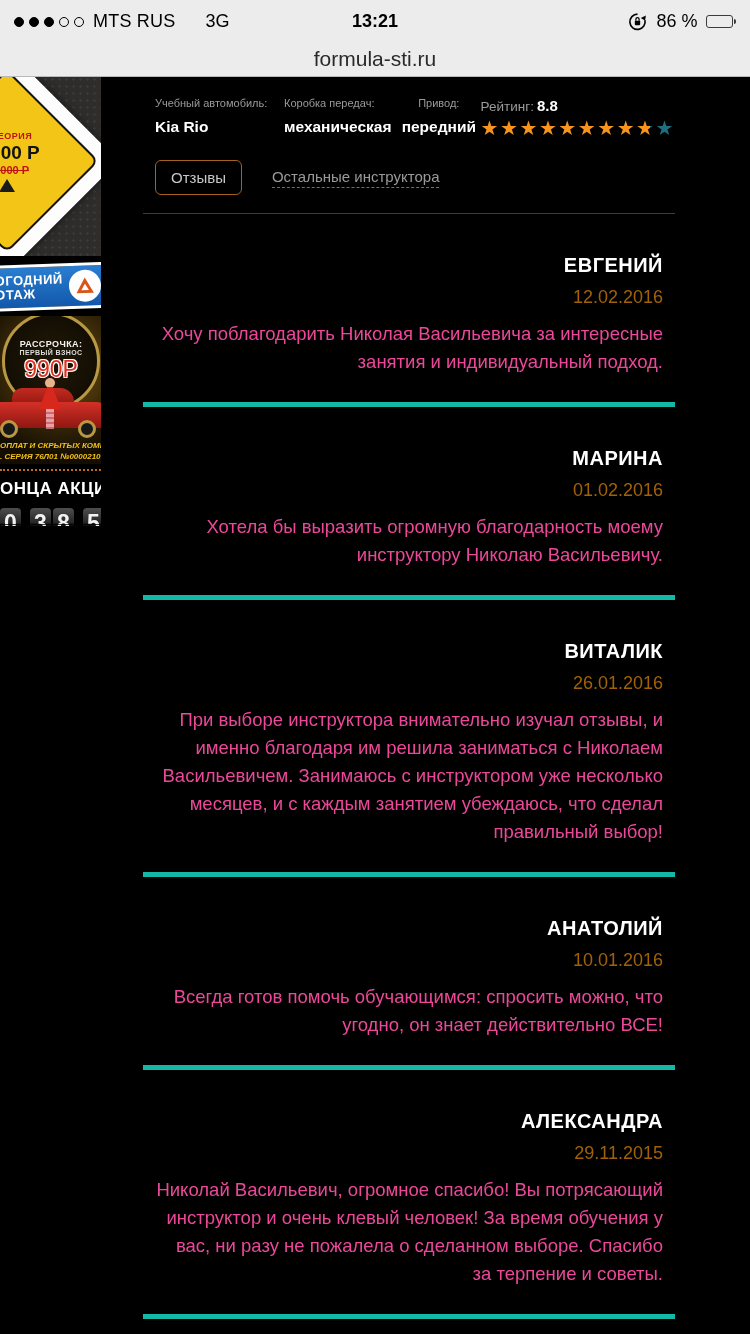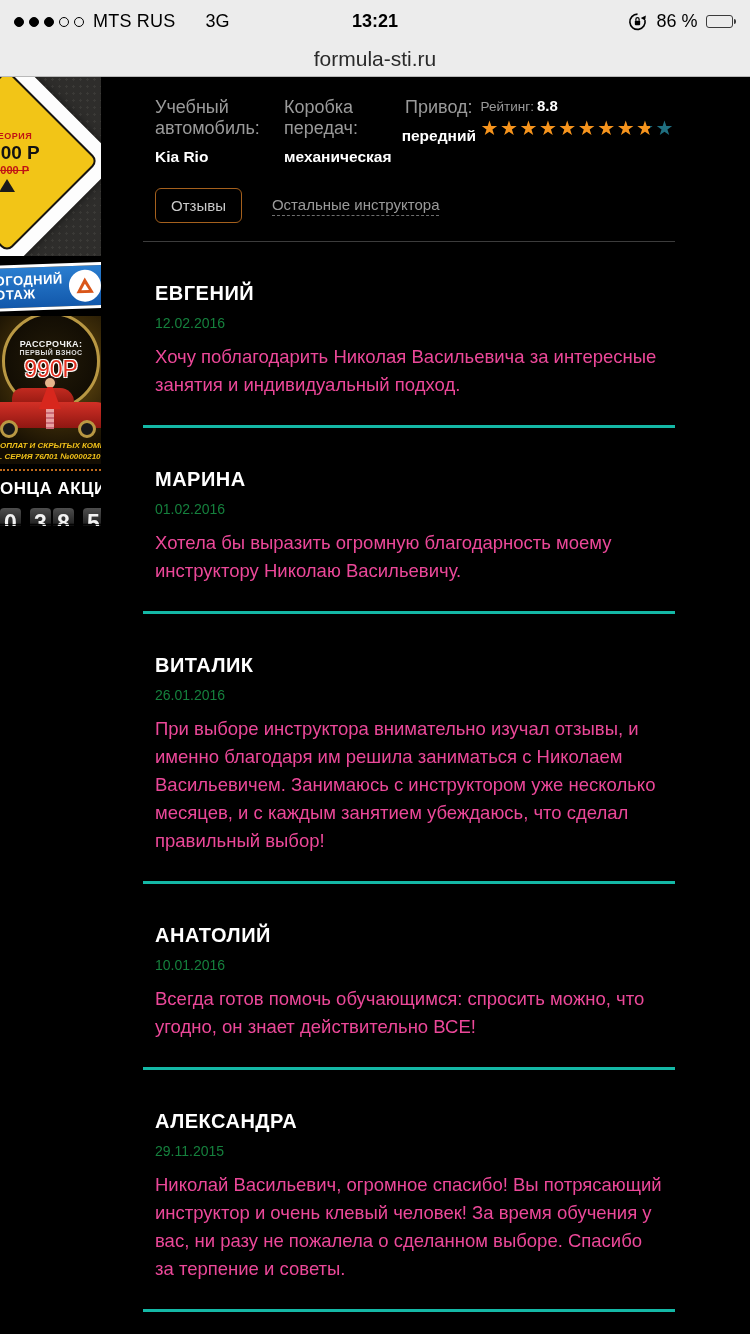--- a/index.html
+++ b/index.html
@@ -82,37 +82,37 @@
     background:linear-gradient(180deg,#4e4e4e,#262626 48%,#101010 52%,#1f1f1f);
     color:#f2f2f2;font-weight:800;font-size:23px;display:flex;align-items:center;justify-content:center;}
   .cd-cell::after{content:"";position:absolute;left:0;right:0;top:50%;height:1px;background:rgba(0,0,0,.75);}
   
   .main{position:absolute;left:143px;top:76px;width:532px;}
   .intro-tail{padding-left:12px;font-size:13px;color:#8e8e8e;line-height:16px;margin-top:0;
     height:14px;overflow:hidden;}
   .specs{display:flex;padding-left:12px;margin-top:21px;}
   .spec{box-sizing:border-box;}
   .spec.c1{width:145px;} .spec.c2{width:127px;} .spec.c3{width:94px;text-align:center;}
-  .spec-label{font-size:18px;color:#9a9a9a;}
+  .spec-label{font-size:11px;color:#9a9a9a;}
   .spec-value{font-size:15.5px;color:#fff;font-weight:600;margin-top:9px;}
   .rating-line{font-size:13.5px;color:#9a9a9a;white-space:nowrap;}
   .rating-value{color:#fff;font-weight:700;font-size:15px;margin-left:3px;}
   .stars{margin-top:4px;font-size:20px;letter-spacing:1.5px;line-height:1;white-space:nowrap;}
   .star{color:#f6941d;}
   .star.empty{color:#1f6f80;}
   .star.part{background:linear-gradient(90deg,#f6941d 70%,#1f6f80 70%);
     -webkit-background-clip:text;background-clip:text;color:transparent;}
   .tabs{display:flex;align-items:center;gap:30px;padding-left:12px;margin-top:22px;}
   .tab-btn{border:1px solid #a5601d;border-radius:6px;padding:8px 15px;color:#c9c9c9;font-size:15px;
     background:transparent;display:inline-block;}
   .tab-link{color:#9a9a9a;font-size:15px;border-bottom:1px dashed #6f6f6f;padding-bottom:2px;}
   .divider{height:1px;background:#3c3c3c;margin-top:18px;}
-  .review{padding:40px 12px 26px 12px;border-bottom:3px solid #14b8a6;}
+  .review{padding:40px 12px 26px 12px;border-bottom:5px solid #14b8a6;text-align:right;}
   .review-name{font-size:20px;font-weight:700;color:#fff;letter-spacing:.5px;}
-  .review-date{font-size:14px;color:#15803d;margin-top:10px;}
+  .review-date{font-size:18px;color:#a16207;margin-top:10px;}
   .review-text{font-size:18.5px;color:#ec4899;line-height:28px;margin-top:12px;}
   .review-text:empty{display:none;}
 </style>
 </head>
 <body>
 
 <div class="chrome">
   <div class="status-bar">
     <span class="signal">
         <span class="dot filled"></span>

